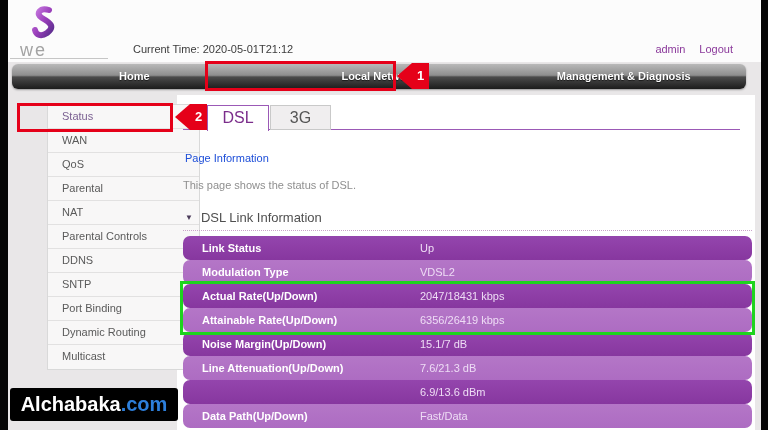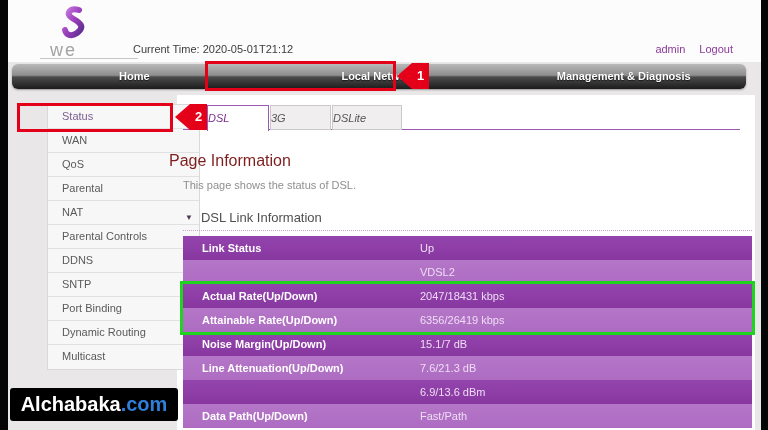--- a/index.html
+++ b/index.html
@@ -6,21 +6,21 @@
   html,body { width:768px; height:430px; }
   body { font-family:"Liberation Sans", sans-serif; background:#e9e7e8; }
   #screen { position:relative; width:768px; height:430px; background:#e9e7e8; overflow:hidden; }
 
   .edge { position:absolute; top:0; height:430px; background:#050505; }
   #edge-left { left:0; width:8px; }
   #edge-right { right:0; width:7px; }
 
   
   #header { position:absolute; left:8px; top:0; width:753px; height:62px; background:#fcfcfc; }
-  #logo { position:absolute; left:38px; top:4px; width:100px; height:56px; }
+  #logo { position:absolute; left:8px; top:4px; width:100px; height:56px; }
   #logo .swirl { position:absolute; left:12px; top:2px; }
   #logo .word { position:absolute; left:4px; top:36px; font-size:18px; letter-spacing:2px; color:#a3a3a3; font-weight:400; }
   #logo .underline { position:absolute; left:-6px; top:54px; width:98px; height:1px; background:#c6c6c6; }
   #current-time { position:absolute; left:125px; top:43px; font-size:11px; color:#3c3c3c; }
   #account { position:absolute; right:28px; top:43px; font-size:11px; }
   #account a { text-decoration:none; color:#8b3a9b; }
   #account .sep { display:inline-block; width:14px; }
 
   
   #navbar { position:absolute; left:12px; top:64px; width:734px; height:25px; border-radius:6px;
@@ -45,39 +45,39 @@
   .sidebar-item { height:24px; line-height:23px; padding-left:14px; font-size:11px; color:#5a5a5a;
     border-bottom:1px solid #e2e1e1; background:#f8f7f7; cursor:pointer; }
   .sidebar-item:last-child { border-bottom:none; }
   .sidebar-item.selected { color:#7a5f91; }
 
   
   #main-panel { position:absolute; left:177px; top:95px; width:578px; height:335px; background:#fff; }
 
   
   #tab-line { position:absolute; left:183px; top:129px; width:557px; height:1px; background:#9b59b6; z-index:1; }
-  .tab { position:absolute; top:105px; height:25px; line-height:24px; font-size:11px;
-    background:#f0eeef; border:1px solid #c9c9c9; color:#555; cursor:pointer; z-index:1;font-style:italic; }
+  .tab { position:absolute; top:105px; height:25px; text-align:center; line-height:24px; font-size:16px;
+    background:#f0eeef; border:1px solid #c9c9c9; color:#555; cursor:pointer; z-index:1; }
   .tab.active { height:26px; background:#fff; border:1px solid #9b59b6; border-bottom:none; color:#7b2d8b; z-index:2; }
   #tab-dsl { left:207px; width:62px; }
   #tab-3g { left:270px; width:61px; }
   #tab-dslite { left:332px; width:70px; }
 
   
-  #page-title { position:absolute; left:169px; top:152px; font-size:16px; color:#7f1d1d; }
+  #page-title { position:absolute; left:185px; top:152px; font-size:11px; color:#1d4ed8; }
   #page-desc { position:absolute; left:183px; top:179px; font-size:11px; color:#8f8f8f; }
 
   
   #section-header { position:absolute; left:185px; top:210px; font-size:13px; color:#4f4f4f; }
   #section-header .tri { font-size:8px; color:#4a3b5a; vertical-align:2px; margin-right:8px; }
   #dotted-line { position:absolute; left:183px; top:230px; width:569px; border-top:1px dotted #c9a3c9; }
 
   
   #dsl-table { position:absolute; left:183px; top:236px; width:569px; }
-  .t-row { position:relative; height:24px; line-height:24px; }
+  .t-row { position:relative; height:24px; line-height:24px;border-radius:7px; }
   .t-row.dark { background:linear-gradient(180deg,#9445ad 0%,#87379f 100%); }
   .t-row.light { background:linear-gradient(180deg,#b476c7 0%,#ad6cc2 100%); }
   .t-row .t-label { position:absolute; left:19px; font-size:11px; font-weight:bold; color:#fff; }
   .t-row .t-value { position:absolute; left:237px; font-size:11px; color:#eedcf5; }
 
   
   #green-box { position:absolute; left:180px; top:281px; width:575px; height:54px; border:3px solid #1ed41e; z-index:5; }
 
   
   #watermark { position:absolute; left:10px; top:388px; width:168px; height:33px; background:#000; border-radius:3px;
@@ -146,36 +146,36 @@
 
   <div id="red-box-status" class="red-box"></div>
   <div id="marker-2" class="marker">
     <span class="tri"></span>
     <span class="num">2</span>
   </div>
 
   <div id="tab-line"></div>
   <div id="tab-dsl" class="tab active">DSL</div>
   <div id="tab-3g" class="tab">3G</div>
-  <div id="tab-dslite" class="tab">DSLite</div>
 
   <div id="page-title">Page Information</div>
   <div id="page-desc">This page shows the status of DSL.</div>
 
   <div id="section-header">
     <span class="tri">▼</span><span>DSL Link Information</span>
   </div>
   <div id="dotted-line"></div>
 
   <div id="dsl-table">
     <div class="t-row dark">
       <span class="t-label">Link Status</span>
       <span class="t-value">Up</span>
     </div>
     <div class="t-row light">
+      <span class="t-label">Modulation Type</span>
       <span class="t-value">VDSL2</span>
     </div>
     <div class="t-row dark">
       <span class="t-label">Actual Rate(Up/Down)</span>
       <span class="t-value">2047/18431 kbps</span>
     </div>
     <div class="t-row light">
       <span class="t-label">Attainable Rate(Up/Down)</span>
       <span class="t-value">6356/26419 kbps</span>
     </div>
@@ -185,21 +185,21 @@
     </div>
     <div class="t-row light">
       <span class="t-label">Line Attenuation(Up/Down)</span>
       <span class="t-value">7.6/21.3 dB</span>
     </div>
     <div class="t-row dark">
       <span class="t-value">6.9/13.6 dBm</span>
     </div>
     <div class="t-row light">
       <span class="t-label">Data Path(Up/Down)</span>
-      <span class="t-value">Fast/Path</span>
+      <span class="t-value">Fast/Data</span>
     </div>
   </div>
 
   <div id="green-box"></div>
 
   <div id="watermark">
     <span class="wm-name">Alchabaka</span><span class="wm-tld">.com</span>
   </div>
 
 </div>

